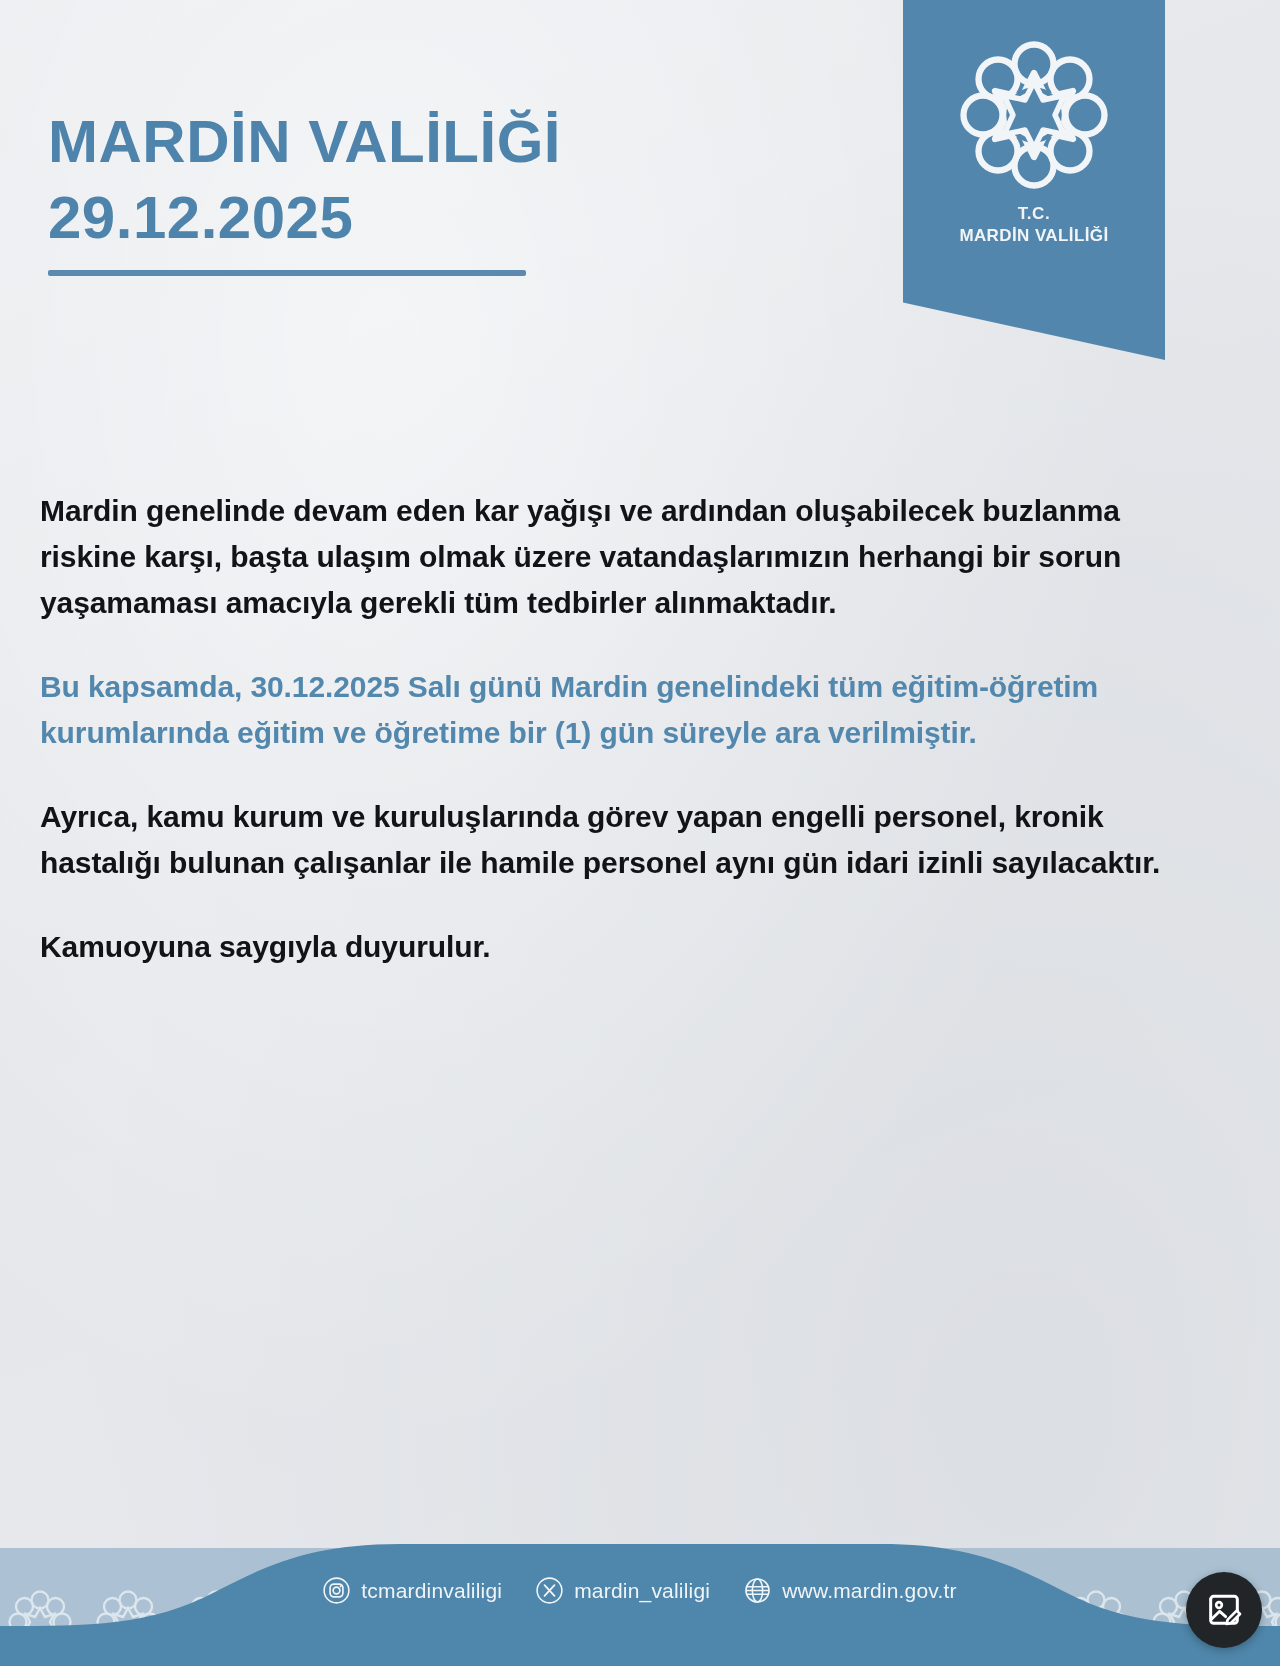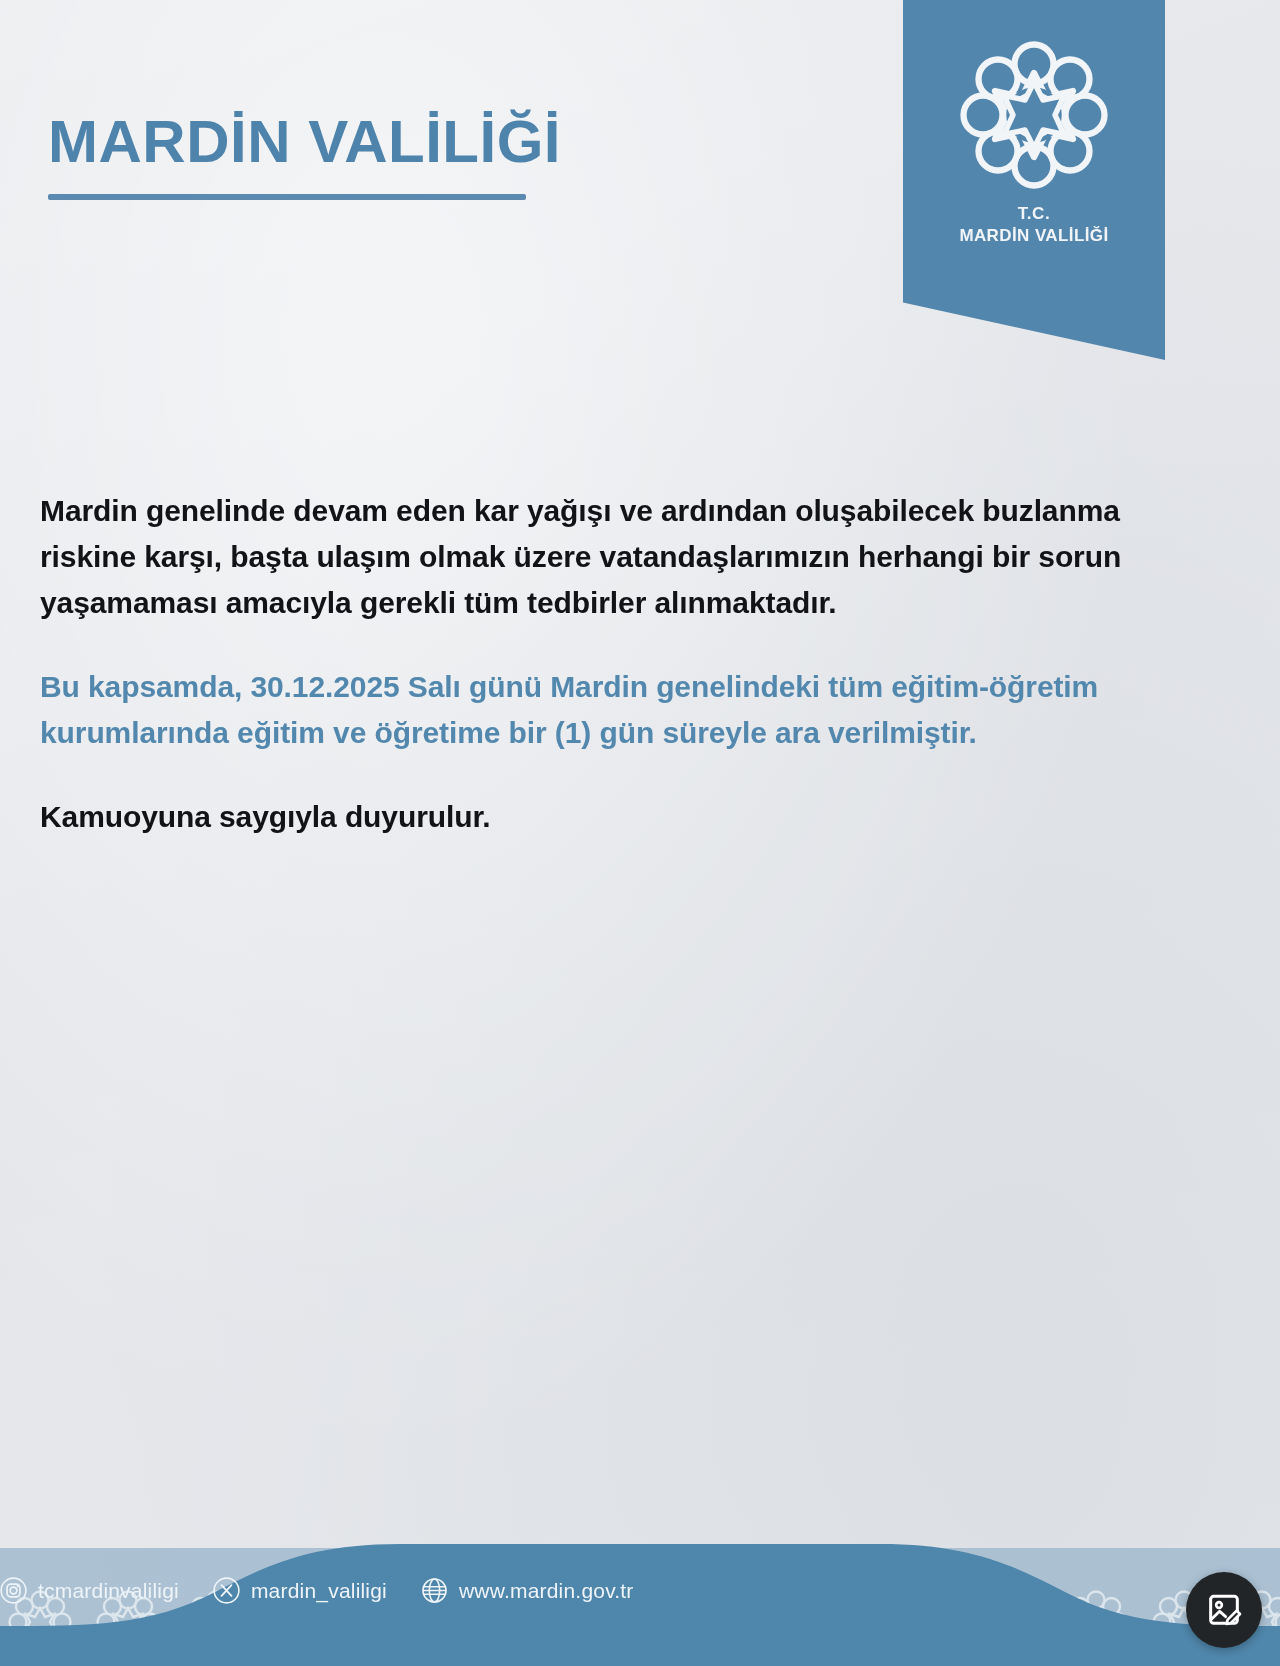--- a/index.html
+++ b/index.html
@@ -142,20 +142,21 @@
   }
   .wave svg { display: block; width: 1280px; height: 190px; }
 
   
   .footer-links {
     position: absolute;
     left: 0;
     bottom: 62px;
     width: 1280px;
     display: flex;
+    justify-content: center;
     align-items: center;
     gap: 34px;
     z-index: 6;
   }
   .fl-item {
     display: flex;
     align-items: center;
     gap: 11px;
   }
   .fl-icon {
@@ -218,26 +219,28 @@
         <circle cx="50" cy="50" r="17" fill="none" stroke="#5386ad" stroke-width="3"></circle>
         <path d="M50 28 L56 40 L70 37 L64 50 L70 63 L56 60 L50 72 L44 60 L30 63 L36 50 L30 37 L44 40 Z" fill="none" stroke="#f1f5f8" stroke-width="3.6" stroke-linejoin="round"></path>
       </svg>
       <div class="tc-line1">T.C.</div>
       <div class="tc-line2">MARDİN VALİLİĞİ</div>
     </div>
   </div>
 
   <div class="title-block">
     <div class="title-line">MARDİN VALİLİĞİ</div>
+    <div class="title-line">29.12.2025</div>
     <div class="title-rule"></div>
   </div>
 
   <div class="body-copy">
     <p class="para">Mardin genelinde devam eden kar yağışı ve ardından oluşabilecek buzlanma riskine karşı, başta ulaşım olmak üzere vatandaşlarımızın herhangi bir sorun yaşamaması amacıyla gerekli tüm tedbirler alınmaktadır.</p>
     <p class="para accent">Bu kapsamda, 30.12.2025 Salı günü Mardin genelindeki tüm eğitim-öğretim kurumlarında eğitim ve öğretime bir (1) gün süreyle ara verilmiştir.</p>
+    <p class="para">Ayrıca, kamu kurum ve kuruluşlarında görev yapan engelli personel, kronik hastalığı bulunan çalışanlar ile hamile personel aynı gün idari izinli sayılacaktır.</p>
     <p class="para">Kamuoyuna saygıyla duyurulur.</p>
   </div>
 
   <div class="bottom-zone">
 
     <div class="pattern-band">
       <svg width="1280" height="118" viewBox="0 0 1280 118" aria-hidden="true">
         <defs>
           <g id="rosette-motif">
             <g fill="none" stroke="#eef3f7" stroke-width="2.4" opacity="0.75">

